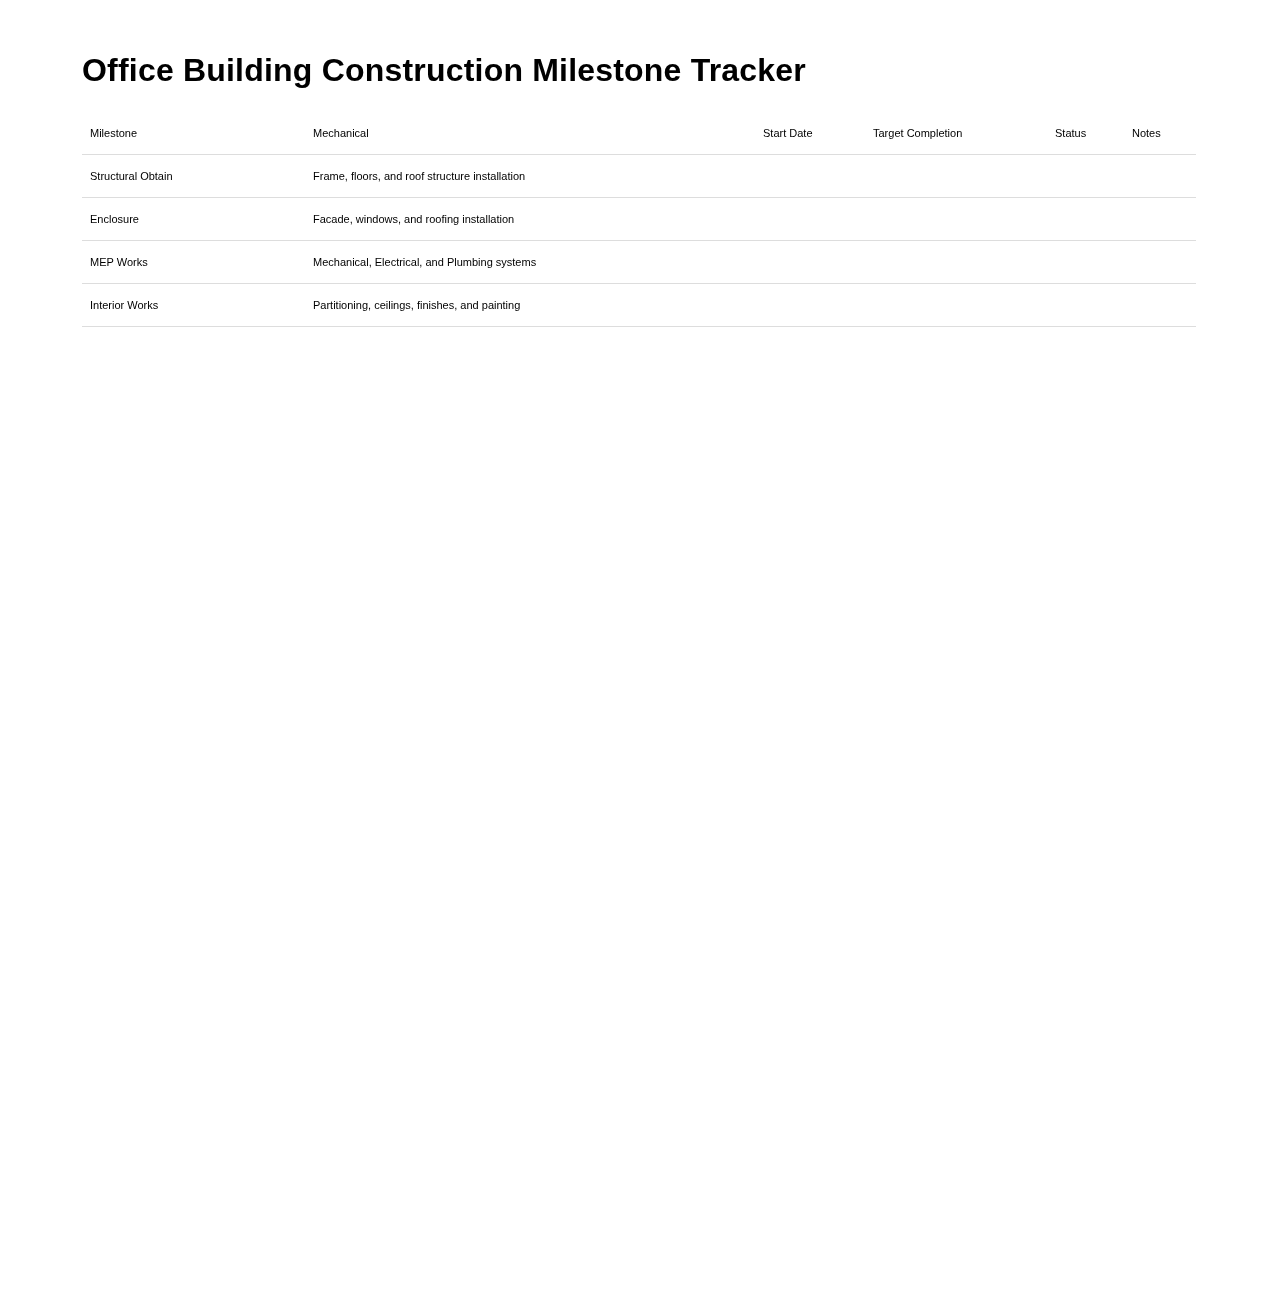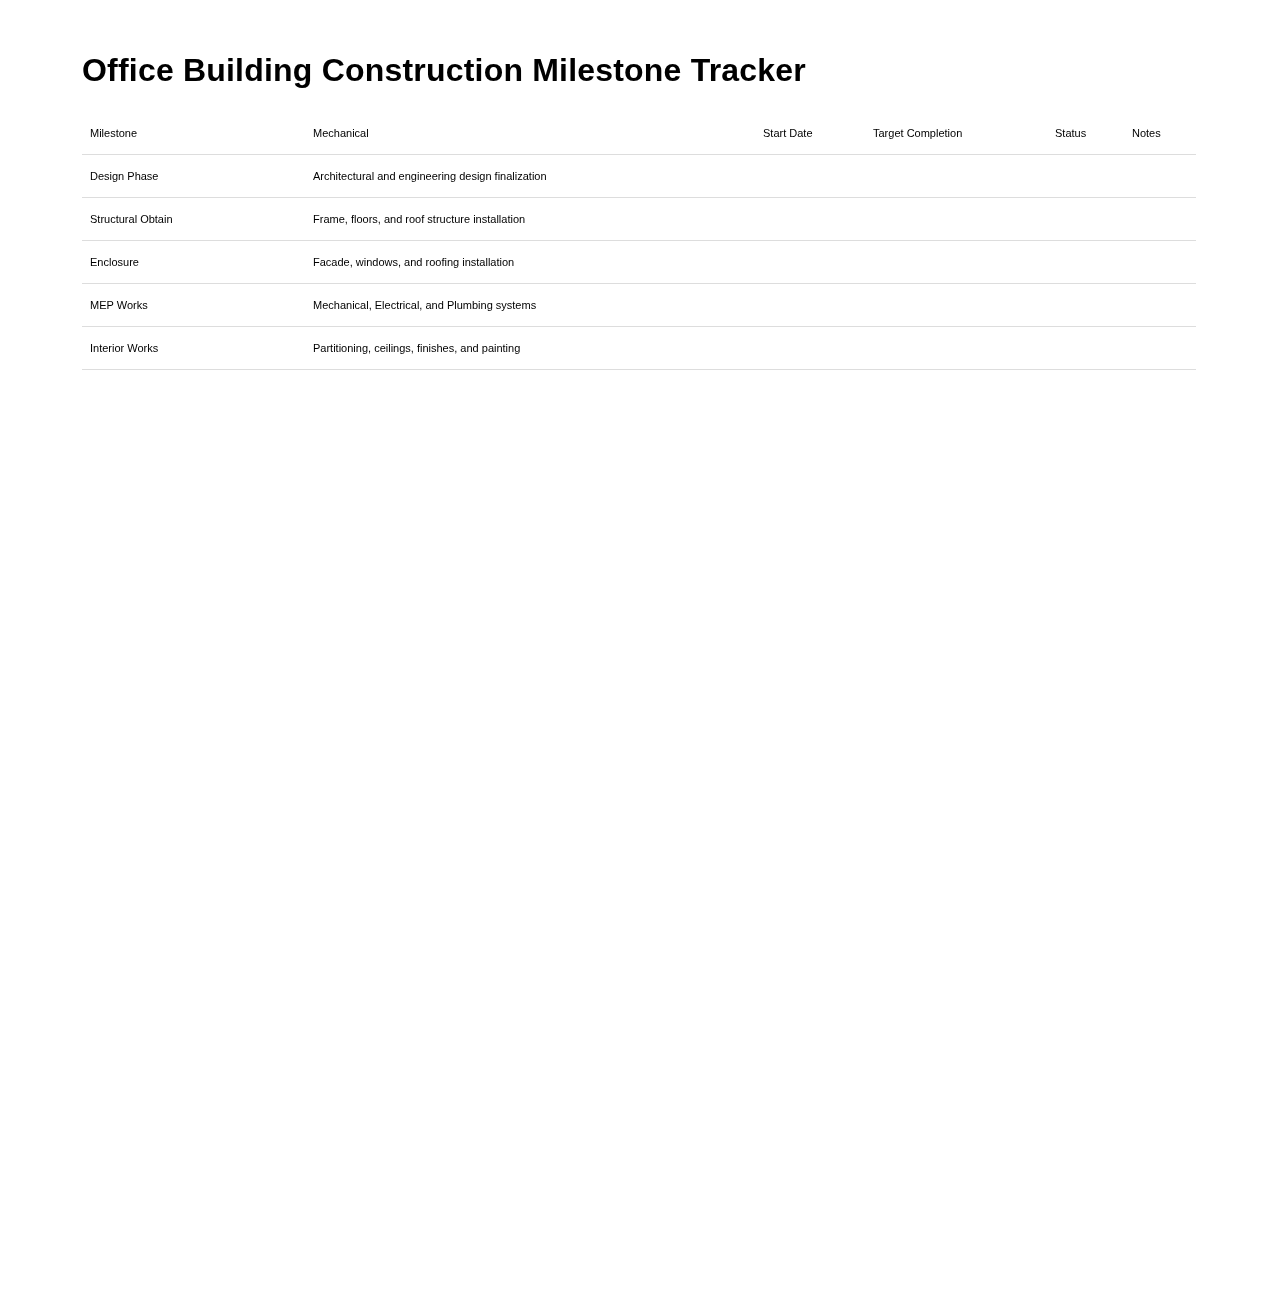--- a/index.html
+++ b/index.html
@@ -30,28 +30,20 @@
         <th>Milestone</th>
         <th>Mechanical</th>
         <th>Start Date</th>
         <th>Target Completion</th>
         <th>Status</th>
         <th>Notes</th>
       </tr>
     </thead>
     <tbody>
       <tr>
-        <td>Design Phase</td>
-        <td>Architectural and engineering design finalization</td>
-        <td></td>
-        <td></td>
-        <td></td>
-        <td></td>
-      </tr>
-      <tr>
         <td>Structural Obtain</td>
         <td>Frame, floors, and roof structure installation</td>
         <td></td>
         <td></td>
         <td></td>
         <td></td>
       </tr>
       <tr>
         <td>Enclosure</td>
         <td>Facade, windows, and roofing installation</td>

